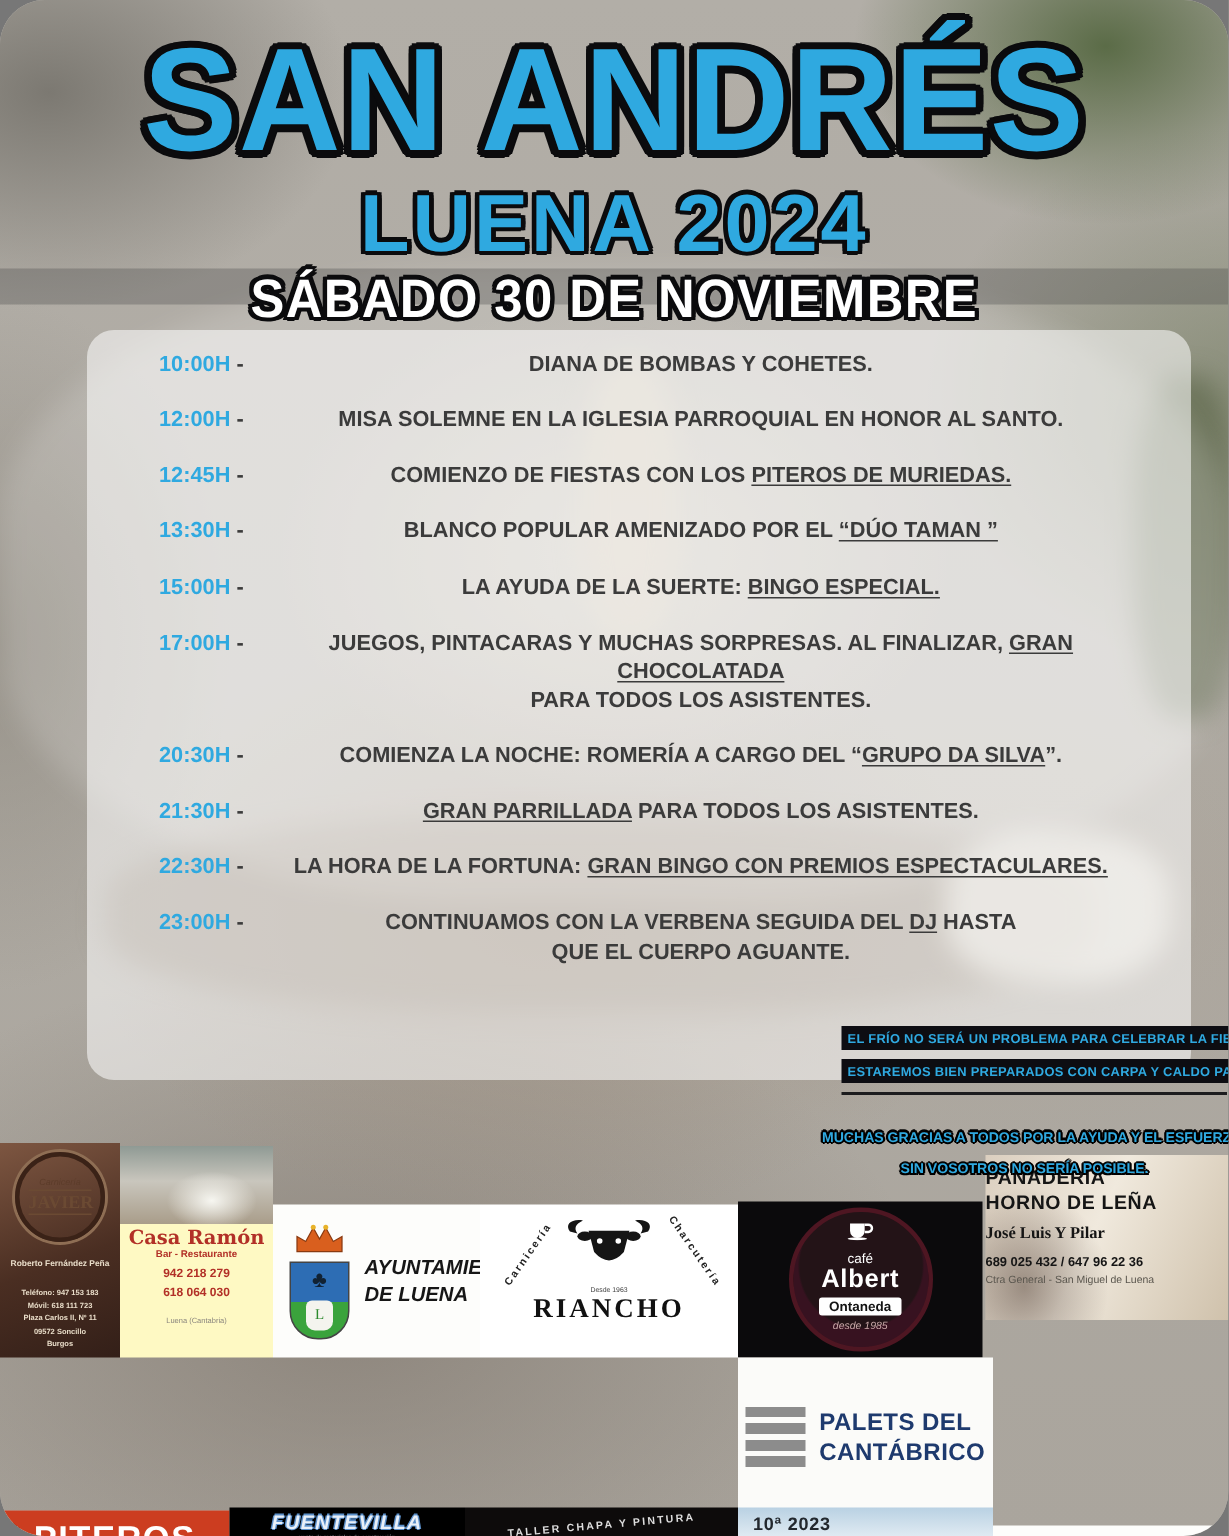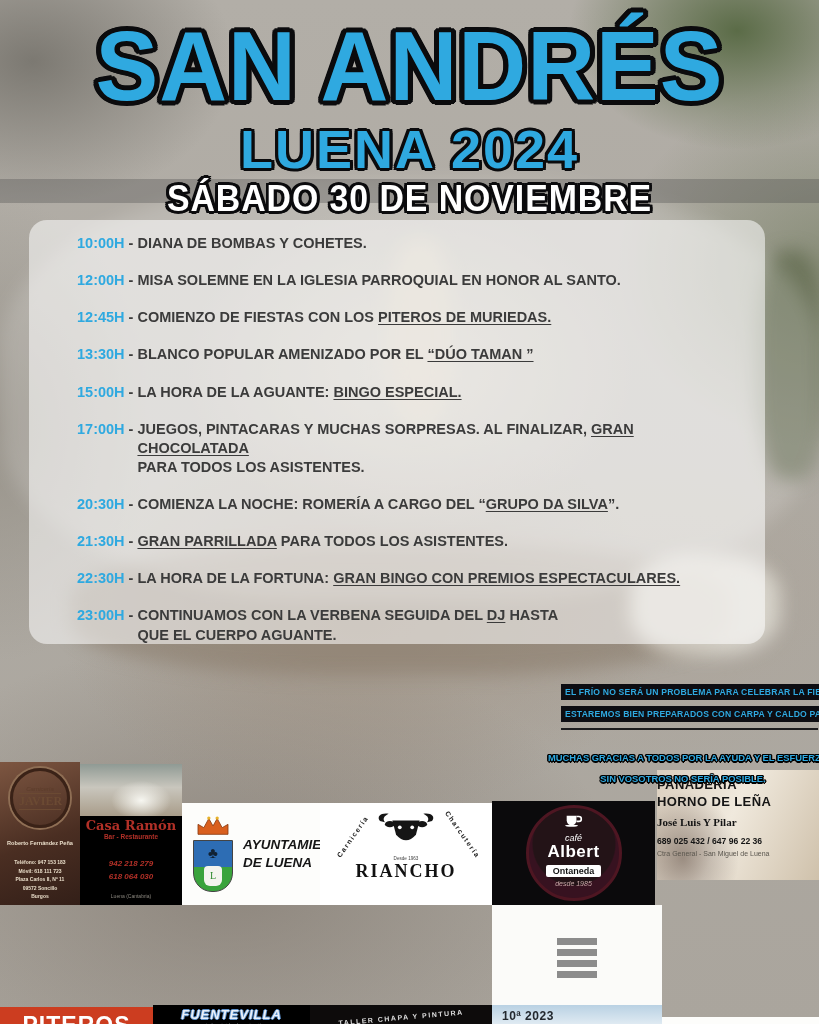--- a/index.html
+++ b/index.html
@@ -1,18 +1,18 @@
 <!DOCTYPE html>
 <html><head>
 <meta charset="utf-8">
 <style>
   :root{ --blue:#2fa9e0; --ink:#3b3b3b; }
   html,body{margin:0;padding:0;background:#777;}
   .poster{position:relative;width:819px;height:1024px;overflow:hidden;
-    font-family:"Liberation Sans",sans-serif;background:#b7b3ac;margin:0 auto;}
+    font-family:"Liberation Sans",sans-serif;background:#b7b3ac;margin:0 auto;border-radius:30px;}
   
   .bg{position:absolute;inset:0;
     background-image:
       radial-gradient(240px 170px at 90% 3%, rgba(86,104,66,.95), rgba(86,104,66,0) 70%),
       radial-gradient(300px 260px at 101% 26%, rgba(104,116,84,.55), transparent 70%),
       radial-gradient(280px 200px at 4% 6%, rgba(118,115,108,.9), transparent 72%),
       radial-gradient(220px 330px at 0% 42%, rgba(138,133,123,.6), transparent 70%),
       radial-gradient(320px 240px at 50% 36%, rgba(208,201,188,.75), transparent 70%),
       radial-gradient(420px 280px at 44% 60%, rgba(152,132,112,.5), transparent 72%),
       radial-gradient(360px 220px at 80% 58%, rgba(172,162,150,.6), transparent 75%),
@@ -35,23 +35,23 @@
   .title{position:absolute;top:20px;left:0;width:100%;text-align:center;
     font-size:94px;font-weight:bold;line-height:1;color:var(--blue);
     letter-spacing:1px;transform:scaleY(1.04);}
   .subtitle{position:absolute;top:122px;left:0;width:100%;text-align:center;
     font-size:54px;font-weight:bold;line-height:1;color:var(--blue);letter-spacing:2px;}
   .dateband{position:absolute;top:179px;left:0;width:100%;height:24px;
     background:rgba(70,70,72,.32);}
   .date{width:100%;text-align:center;font-size:36px;font-weight:bold;line-height:40px;
     color:#fff;letter-spacing:1px;transform:scaleX(.94);}
   
-  .panel{position:absolute;left:29px;top:220px;width:736px;height:424px;
+  .panel{position:absolute;left:58px;top:220px;width:736px;height:500px;
     background:rgba(255,255,255,.55);border-radius:18px;box-sizing:border-box;
-    padding:14px 26px 0 48px;}
+    padding:14px 26px 0 48px;text-align:center;}
   .item{display:flex;margin-bottom:18px;font-size:14.5px;font-weight:bold;
     color:var(--ink);line-height:1.32;}
   .item .time{flex:none;color:var(--blue);}
   .item .dash{flex:none;white-space:pre;}
   .item .txt{flex:1;white-space:pre-line;}
   .u{text-decoration:underline;text-underline-offset:2px;}
   .note-blue{color:var(--blue);padding-left:58px;margin-top:4px;margin-bottom:22px;}
   .note-dark{padding-left:58px;}
   
   .notice1{position:absolute;left:561px;top:684px;width:257px;text-align:center;z-index:5;}
@@ -67,27 +67,27 @@
   #javier{left:0;top:762px;width:80px;height:143px;text-align:center;color:#e9ddc9;
     background:linear-gradient(160deg,#7d5641,#4a2e22 55%,#331f18);}
   .jbadge{width:54px;height:54px;margin:6px auto 0;border-radius:50%;
     background:radial-gradient(#f0e8d9 0 58%,#cabb a0 59%);border:3px solid #3a2217;
     box-shadow:0 0 0 2px #8e6e54;display:flex;flex-direction:column;justify-content:center;}
   .jbadge .b1{font-size:6px;font-style:italic;color:#5c3c2a;}
   .jbadge .b2{font-family:"Liberation Serif",serif;font-weight:bold;font-size:12px;
     color:#6b4a33;border-top:1px solid #6b4a33;border-bottom:1px solid #6b4a33;margin:1px 6px;}
   .jowner{font-size:5.6px;font-weight:bold;margin-top:12px;}
   .jlines{font-size:5px;font-weight:bold;line-height:1.7;margin-top:12px;}
-  #casa-ramon{left:80px;top:764px;width:102px;height:141px;background:#000000;text-align:center;}
+  #casa-ramon{left:80px;top:764px;width:102px;height:141px;background:#fef9c3;text-align:center;}
   .crphoto{height:52px;background:
     radial-gradient(40px 26px at 60% 70%, rgba(250,250,245,.95), transparent 75%),
     linear-gradient(#8f9a94,#c9c6bd 45%,#a99d8a);}
   .crname{font-family:"DejaVu Serif",serif;font-weight:bold;font-size:13px;color:#b23027;margin-top:2px;}
   .crsub{font-size:6.5px;font-weight:bold;color:#b23027;}
-  .crtel{font-size:8px;font-weight:bold;color:#b23027;line-height:1.6;margin-top:18px;font-style:italic;}
+  .crtel{font-size:8px;font-weight:bold;color:#b23027;line-height:1.6;margin-top:3px;}
   .craddr{font-size:5px;color:#8a867e;margin-top:9px;}
   #ayto{left:182px;top:803px;width:138px;height:102px;background:#fdfdfb;
     display:flex;align-items:center;gap:7px;padding:4px 2px 4px 8px;}
   .crest{width:46px;flex:none;text-align:center;}
   .shield{width:38px;height:50px;margin:0 auto;border:1px solid #444;border-radius:0 0 19px 19px;
     background:linear-gradient(#2d6db4 0 52%,#3aa33c 52% 100%);position:relative;}
   .shield .tree{position:absolute;top:4px;left:0;width:100%;font-size:15px;color:#123;line-height:1;}
   .shield .stone{position:absolute;bottom:5px;left:10px;width:18px;height:20px;background:#f4f4ee;
     border-radius:4px 4px 6px 6px;font-size:10px;color:#2c8a2c;line-height:20px;font-family:"Liberation Serif",serif;}
   .aytext{font-size:13.5px;font-weight:bold;font-style:italic;color:#161616;line-height:1.3;}
@@ -95,21 +95,21 @@
   .arc{position:absolute;font-size:7px;font-weight:bold;letter-spacing:1.5px;color:#222;}
   .arc.l{left:8px;top:30px;transform:rotate(-55deg);}
   .arc.r{right:2px;top:28px;transform:rotate(55deg);}
   .since{font-size:4.6px;color:#444;margin-top:1px;}
   .rname{font-family:"Liberation Serif",serif;font-weight:bold;font-size:18px;
     letter-spacing:2px;color:#111;}
   #albert{left:492px;top:801px;width:163px;height:104px;background:#0b0a0c;
     display:flex;align-items:center;justify-content:center;}
   .acirc{width:90px;height:90px;border-radius:50%;border:3px solid #4e1622;text-align:center;
     background:radial-gradient(circle at 50% 40%, #231317 0 58%, #371220 60% 100%);color:#fff;}
-  .acafe{font-style:italic;font-size:9px;margin-top:2px;}
+  .acafe{font-size:9px;margin-top:2px;}
   .aname{font-weight:bold;font-size:17px;letter-spacing:.5px;line-height:1;}
   .abox{display:inline-block;background:#fff;color:#141414;font-weight:bold;font-size:9px;
     padding:1px 7px;border-radius:2px;margin-top:2px;}
   .a1985{font-style:italic;font-size:7px;color:#c9a8a8;margin-top:2px;}
   #panaderia{left:657px;top:770px;width:162px;height:110px;text-align:left;color:#151515;
     padding-top:7px;background:
     radial-gradient(80px 95px at 16% 80%, rgba(58,38,28,.45), transparent 70%),
     linear-gradient(115deg,#dbcfbf,#f0e9dd 45%,#cfc1ab);}
   .pan1{font-weight:bold;font-size:13px;line-height:1.3;letter-spacing:.4px;}
   .powners{font-family:"Liberation Serif",serif;font-weight:bold;font-size:11px;margin-top:5px;}
@@ -175,21 +175,21 @@
           <span class="txt"><span>COMIENZO DE FIESTAS CON LOS </span><span class="u">PITEROS DE MURIEDAS.</span></span>
         </div>
         <div class="item">
           <span class="time">13:30H</span>
           <span class="dash"> - </span>
           <span class="txt"><span>BLANCO POPULAR AMENIZADO POR EL </span><span class="u">“DÚO TAMAN ”</span></span>
         </div>
         <div class="item">
           <span class="time">15:00H</span>
           <span class="dash"> - </span>
-          <span class="txt"><span>LA HORA DE LA AGUANTE: </span><span class="u">BINGO ESPECIAL.</span></span>
+          <span class="txt"><span>LA AYUDA DE LA SUERTE: </span><span class="u">BINGO ESPECIAL.</span></span>
         </div>
         <div class="item">
           <span class="time">17:00H</span>
           <span class="dash"> - </span>
           <span class="txt"><span>JUEGOS, PINTACARAS Y MUCHAS SORPRESAS. AL FINALIZAR, </span><span class="u">GRAN CHOCOLATADA</span><span>
 PARA TODOS LOS ASISTENTES.</span></span>
         </div>
         <div class="item">
           <span class="time">20:30H</span>
           <span class="dash"> - </span>
@@ -311,20 +311,24 @@
 
   <div class="cell" id="augusto">
     <div class="auname">Restaurante Casa Augusto</div>
     <div class="austars">atería **</div>
     <div class="auroof"></div>
 
   </div>
 
   <div class="cell" id="palets">
     <div class="pbars"></div>
+    <div class="paltext">
+      <div>PALETS DEL</div>
+      <div>CANTÁBRICO</div>
+    </div>
   </div>
 
   <div class="cell" id="piteros">
     <div class="pit">PITEROS</div>
   </div>
   <div class="cell" id="fuentevilla">
     <div class="fv">FUENTEVILLA</div>
     <div class="fvsub">venta de materiales de construcción</div>
   </div>
   <div class="cell" id="chapa">

